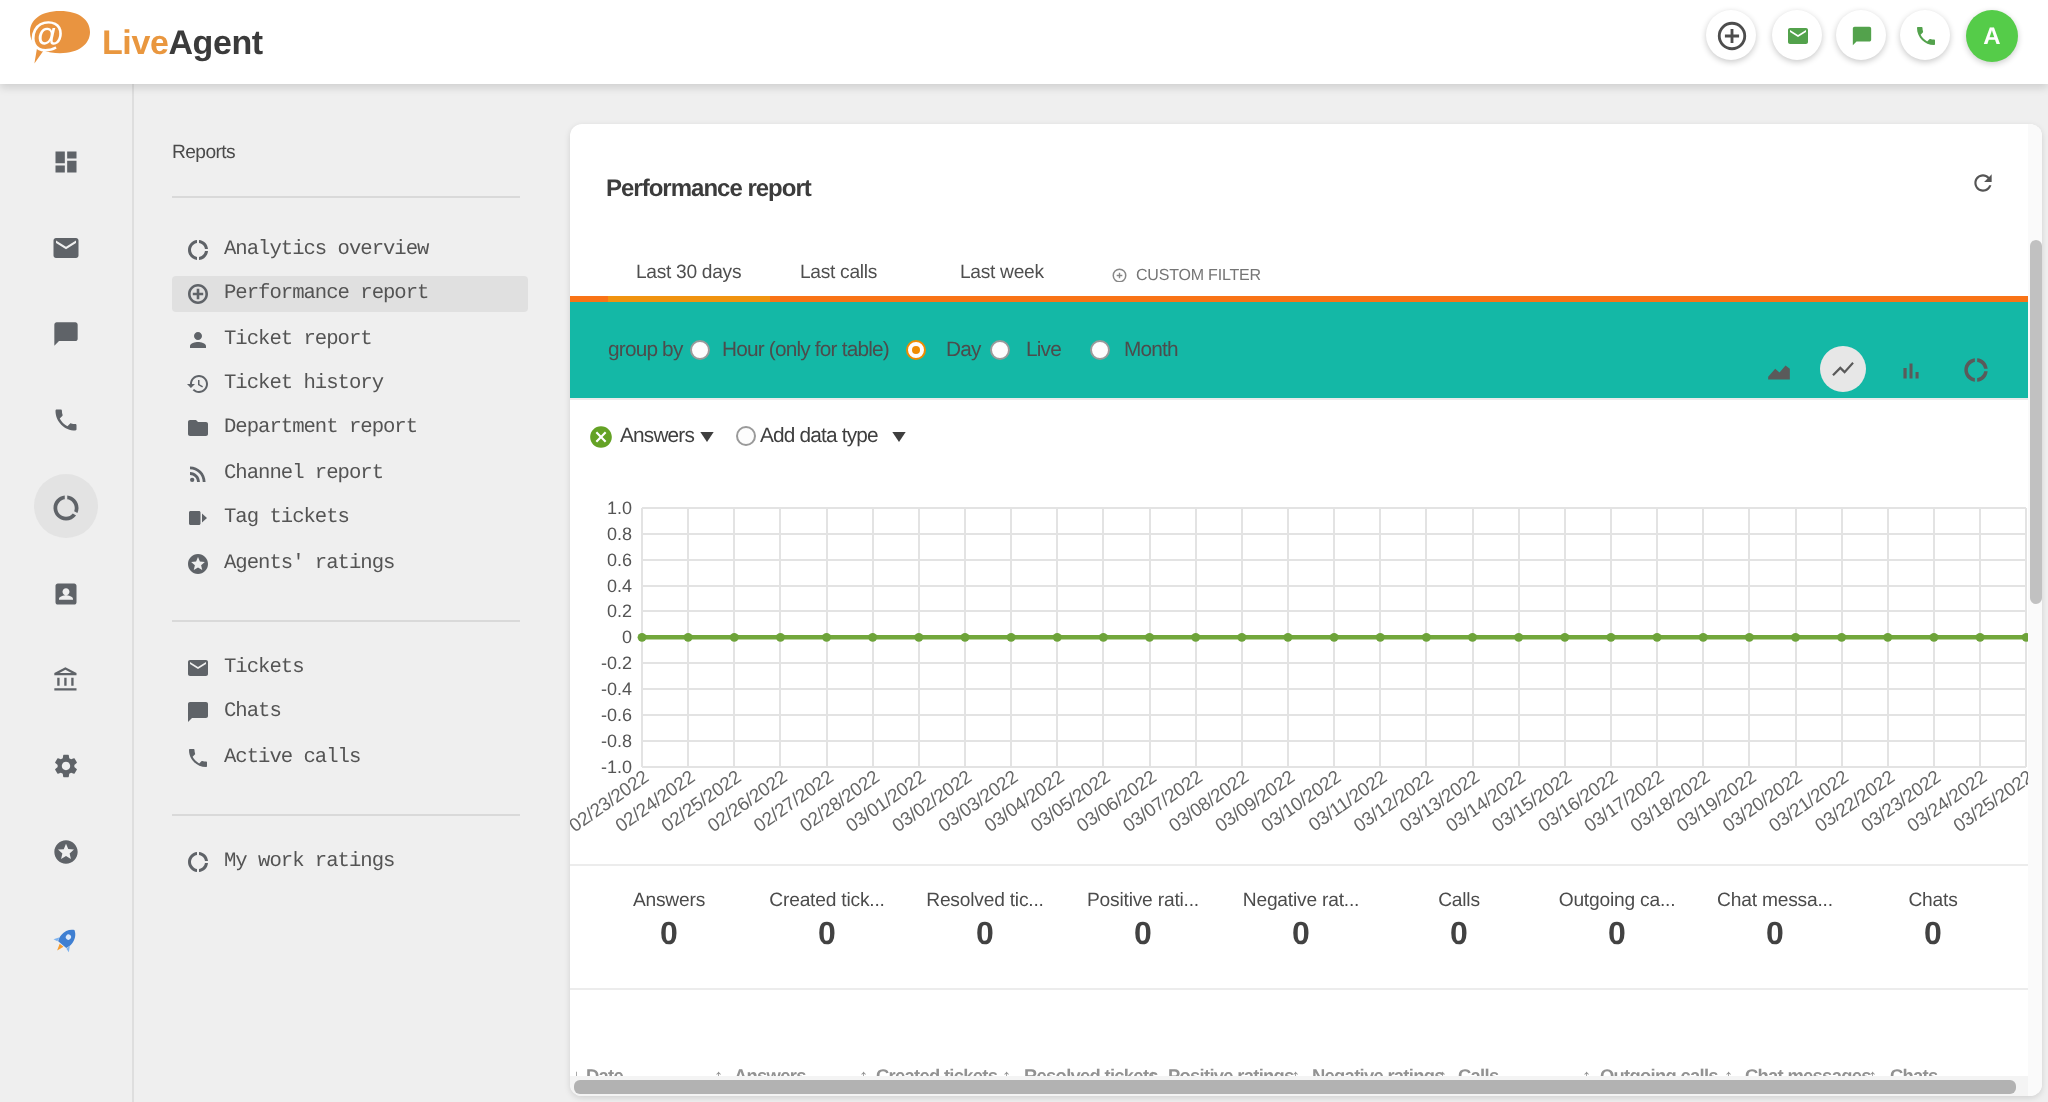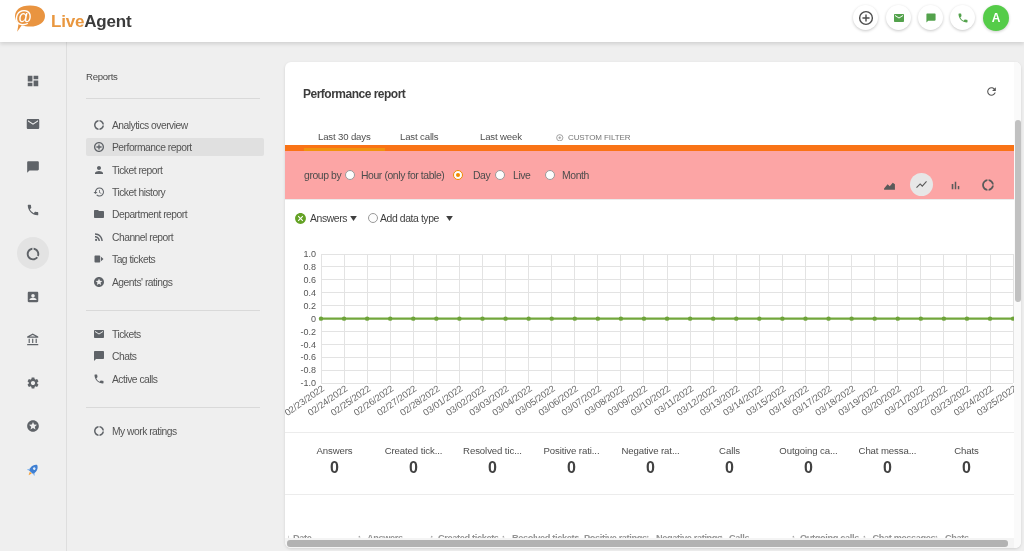--- a/index.html
+++ b/index.html
@@ -28,34 +28,34 @@
 
   
   #menu { position:absolute; left:67px; top:42px; width:216px; height:509px; }
   #menu .hdr { position:absolute; left:19px; top:29px; font-size:9.6px; font-weight:normal;
                color:#4a4a4a; letter-spacing:-0.3px; }
   .mdiv { position:absolute; left:19px; width:174px; height:1px; background:#d9d9d9; }
   .mitem { position:absolute; left:19px; width:178px; height:18px; }
   .mitem.sel { background:#e0e0e0; border-radius:2px; }
   .mitem svg { position:absolute; left:7px; top:50%; transform:translateY(-50%); }
   .mitem span { position:absolute; left:26px; top:50%; transform:translateY(-50%);
-                font-size:10.3px; letter-spacing:-0.5px; color:#545454; white-space:nowrap; }
+                font-size:10.3px; letter-spacing:-0.5px; color:#545454; white-space:nowrap;font-family:Liberation Mono, monospace; }
 
   
   #card { position:absolute; left:285px; top:62px; width:736px; height:486px; background:#fff;
           border-radius:6px; box-shadow:0 1px 3px rgba(0,0,0,0.13); overflow:hidden; }
   #cardtitle { position:absolute; left:18px; top:25px; font-size:12px; font-weight:bold;
                color:#3c3c3c; letter-spacing:-0.5px; }
   #refresh { position:absolute; left:700px; top:23px; }
   
-  #tabs { position:absolute; left:0; top:0; width:729px; height:89px; border-bottom:6px solid #f97316; }
+  #tabs { position:absolute; left:0; top:0; width:729px; height:89px; border-bottom:3px solid #f97316; }
   .tab { position:absolute; top:69px; font-size:9.6px; letter-spacing:-0.15px; color:#4f4f4f; white-space:nowrap; }
   #tabline { position:absolute; left:19px; top:86px; width:81px; height:3px; background:#f0930f; }
   
-  #band { position:absolute; left:0; top:89px; width:729px; height:49px; background:#fca5a5;
+  #band { position:absolute; left:0; top:89px; width:729px; height:49px; background:#14b8a6;
           border-bottom:1px solid #ebebeb; }
   .radio { position:absolute; width:10px; height:10px; border:1px solid #9a9a9a; border-radius:50%; background:#fdfdfd; }
   .radio.on { border:1px solid #ef8b00; }
   .radio.on::after { content:""; position:absolute; left:2px; top:2px; width:4px; height:4px;
                      border-radius:50%; background:#ef8b00; }
   .blbl { position:absolute; font-size:10.4px; letter-spacing:-0.4px; color:#4c4c4c; white-space:nowrap; }
   #lineiconbg { position:absolute; left:625px; top:111px; width:23px; height:23px; border-radius:50%; background:#e7e7e7; }
   
   #answersrow { position:absolute; left:0; top:138px; width:729px; height:40px; background:#fff; }
   

